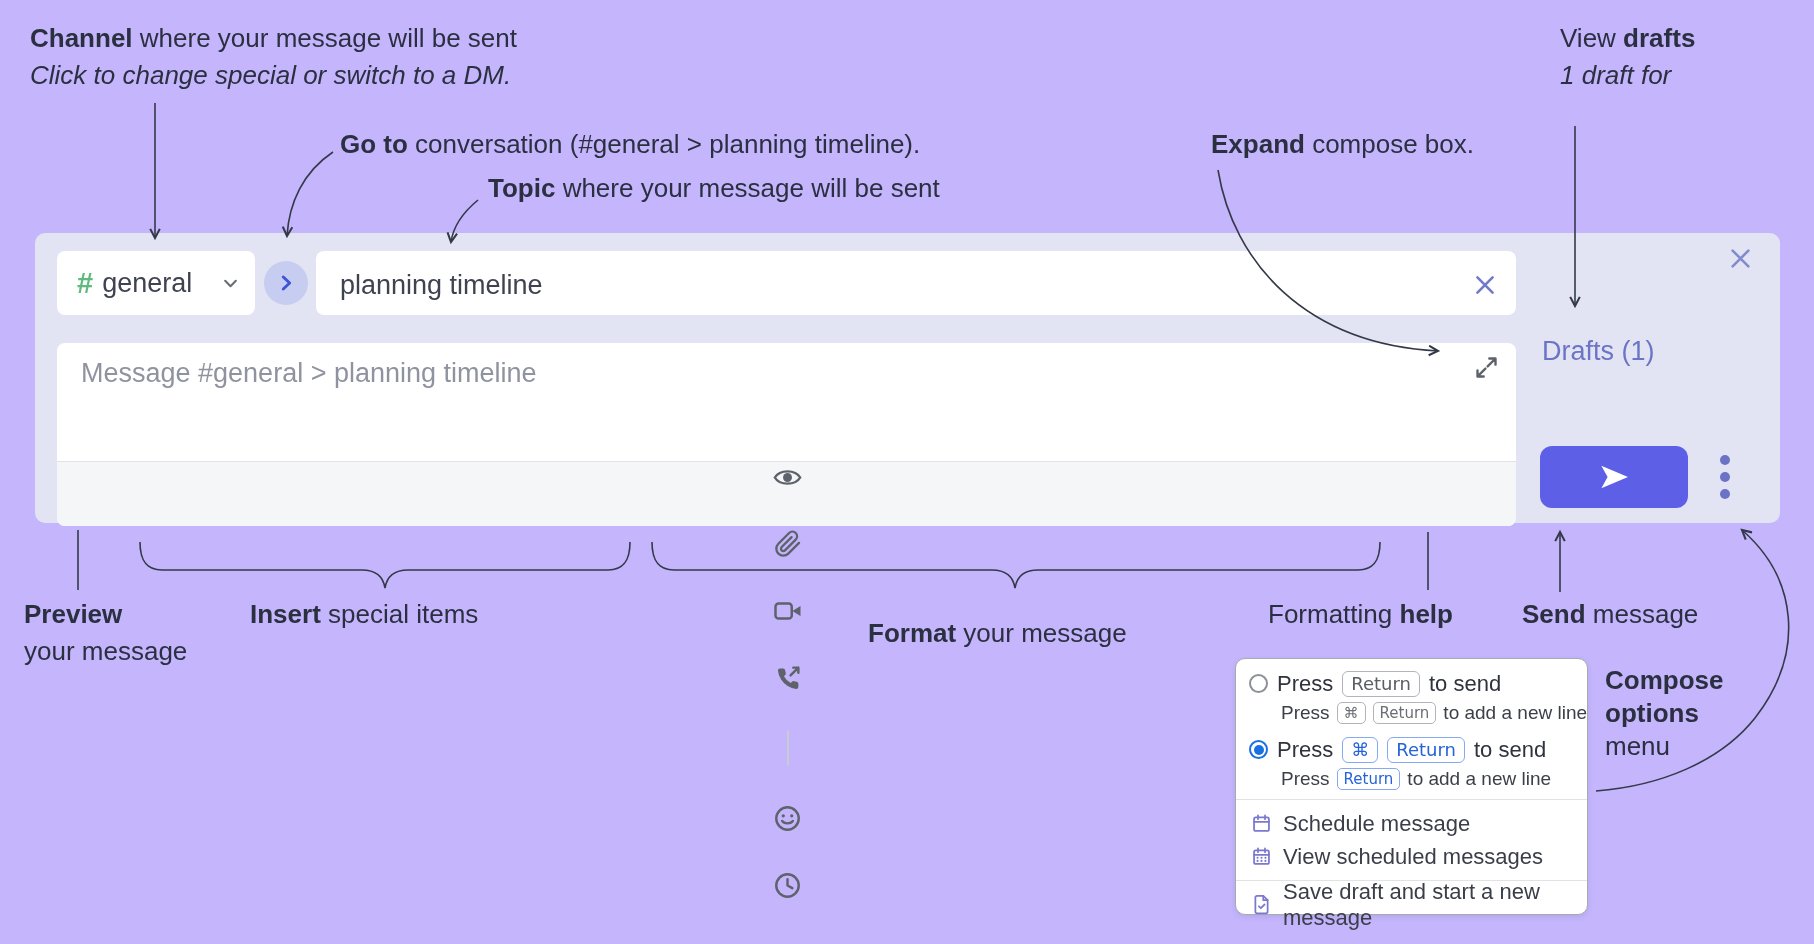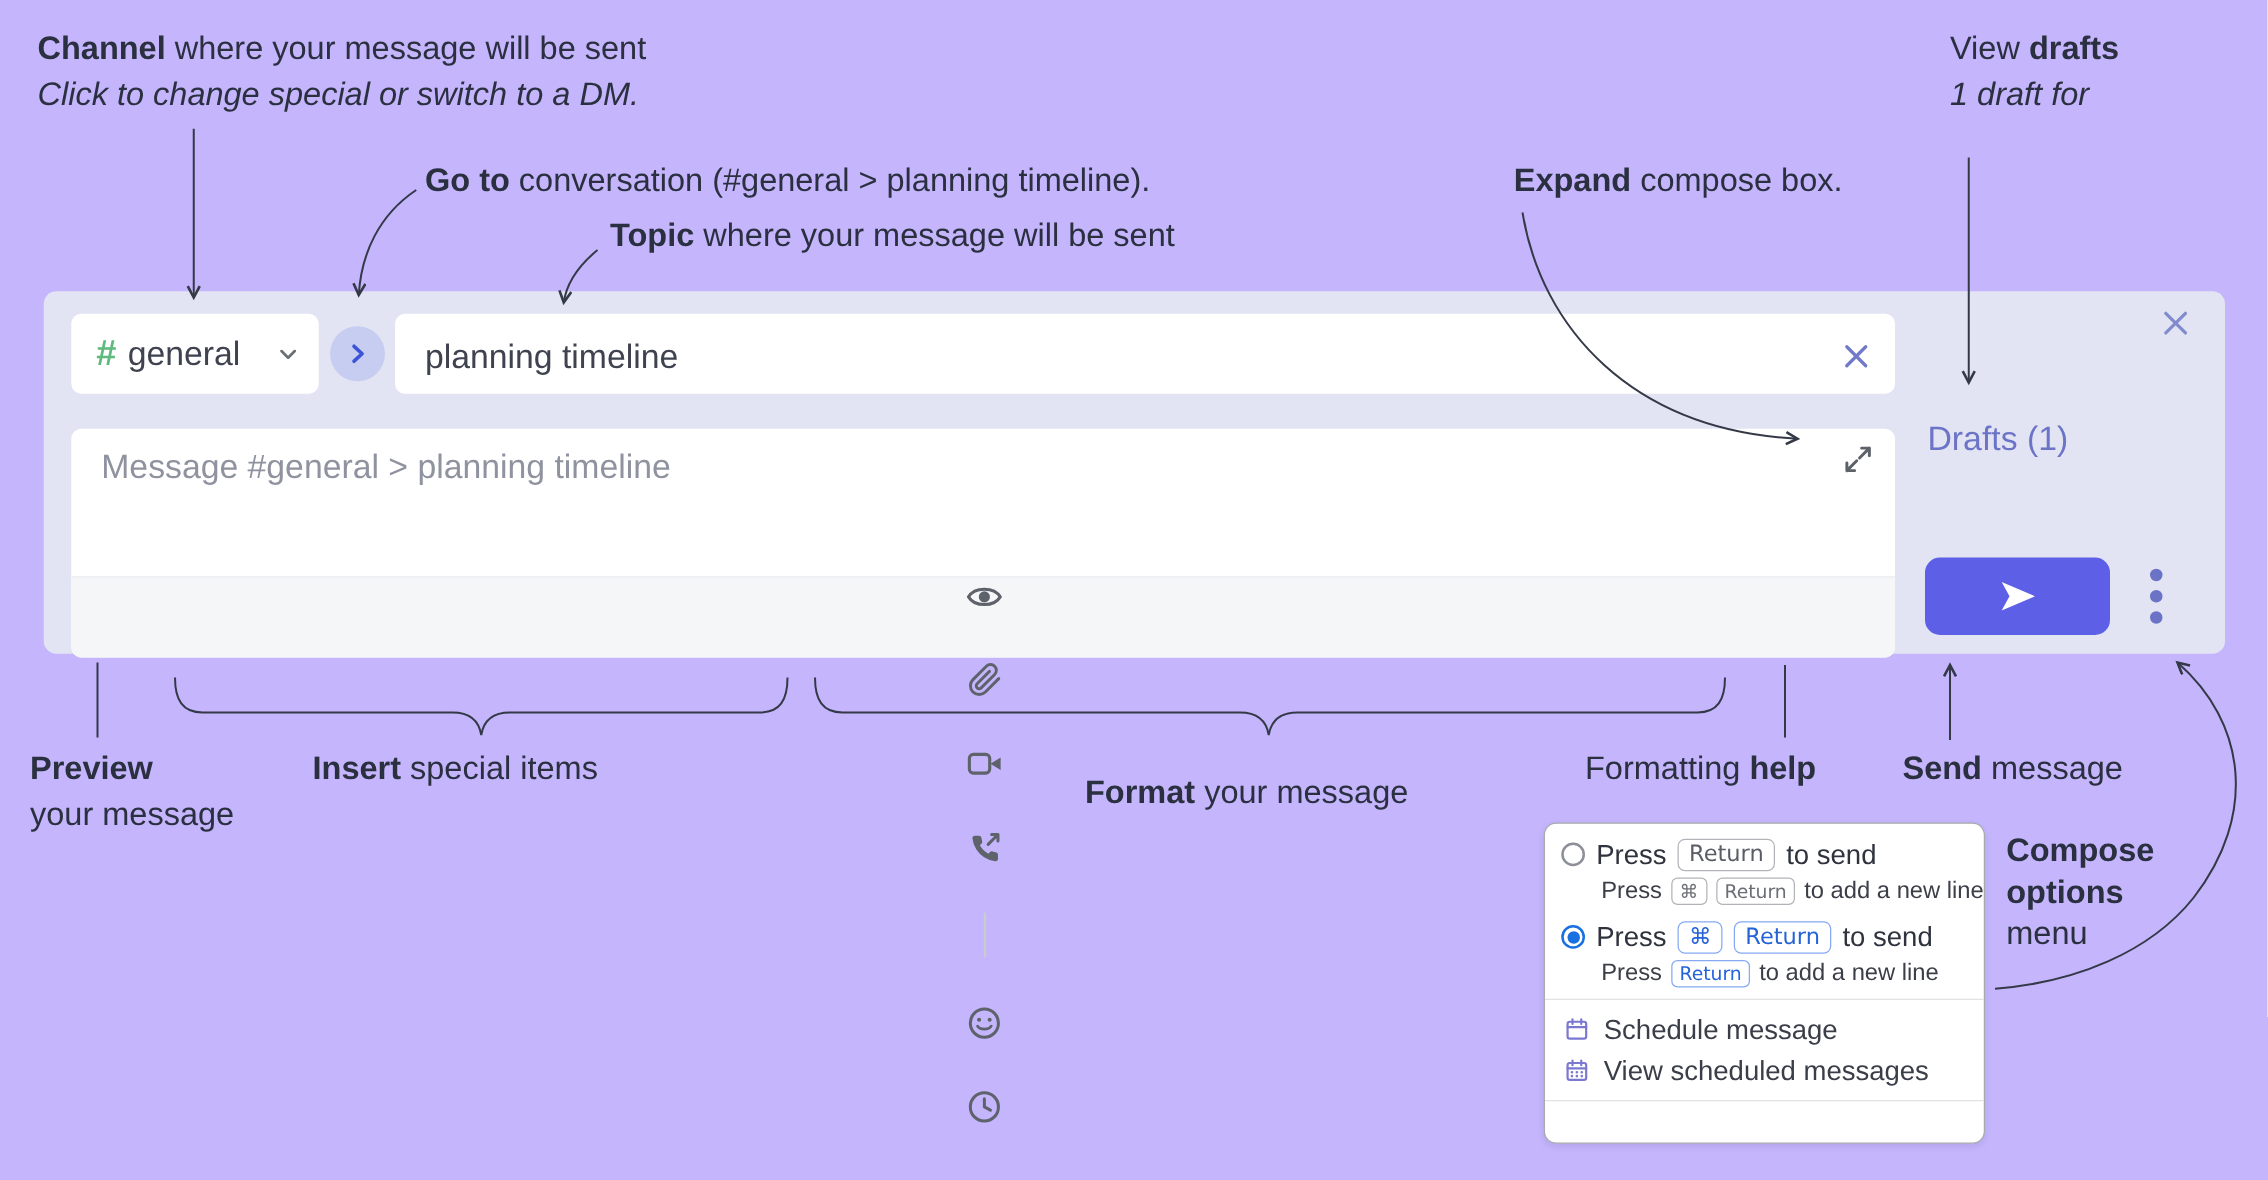--- a/index.html
+++ b/index.html
@@ -340,20 +340,30 @@
       <span class="micon">
         <svg width="21" height="21" viewBox="0 0 24 24" fill="none" stroke="currentColor" stroke-width="2" stroke-linecap="round">
           <rect x="3.5" y="5" width="17" height="15.5" rx="2"></rect>
             <path d="M8 2.8 V7 M16 2.8 V7 M3.5 10 H20.5"></path>
           <path d="M7.5 13.5 h.01 M12 13.5 h.01 M16.5 13.5 h.01 M7.5 17 h.01 M12 17 h.01 M16.5 17 h.01" stroke-width="2.4"></path>
         </svg>
       </span>
       <span>View scheduled messages</span>
     </div>
     <div class="mdiv"></div>
+    <div class="mitem">
+      <span class="micon">
+        <svg width="21" height="21" viewBox="0 0 24 24" fill="none" stroke="currentColor" stroke-width="2" stroke-linecap="round" stroke-linejoin="round">
+          <path d="M5 4 a2 2 0 0 1 2-2 h7 l5 5 v13 a2 2 0 0 1-2 2 H7 a2 2 0 0 1-2-2 Z"></path>
+          <path d="M14 2 V7 H19"></path>
+          <path d="M9 14 l2.2 2.2 L15.5 12"></path>
+        </svg>
+      </span>
+      <span>Save draft and start a new message</span>
+    </div>
   </div>
 
   <svg id="overlay" width="1814" height="944" viewBox="0 0 1814 944">
     <defs>
       <marker id="arr" orient="auto" markerWidth="12" markerHeight="12" refX="6.2" refY="3.5">
         <path d="M0.5 0.5 L6.2 3.5 L0.5 6.5" fill="none" stroke="#343947" stroke-width="1.3"></path>
       </marker>
     </defs>
     <g fill="none" stroke="#343947" stroke-width="1.6">
       <path d="M155 103 V238" marker-end="url(#arr)"></path>

